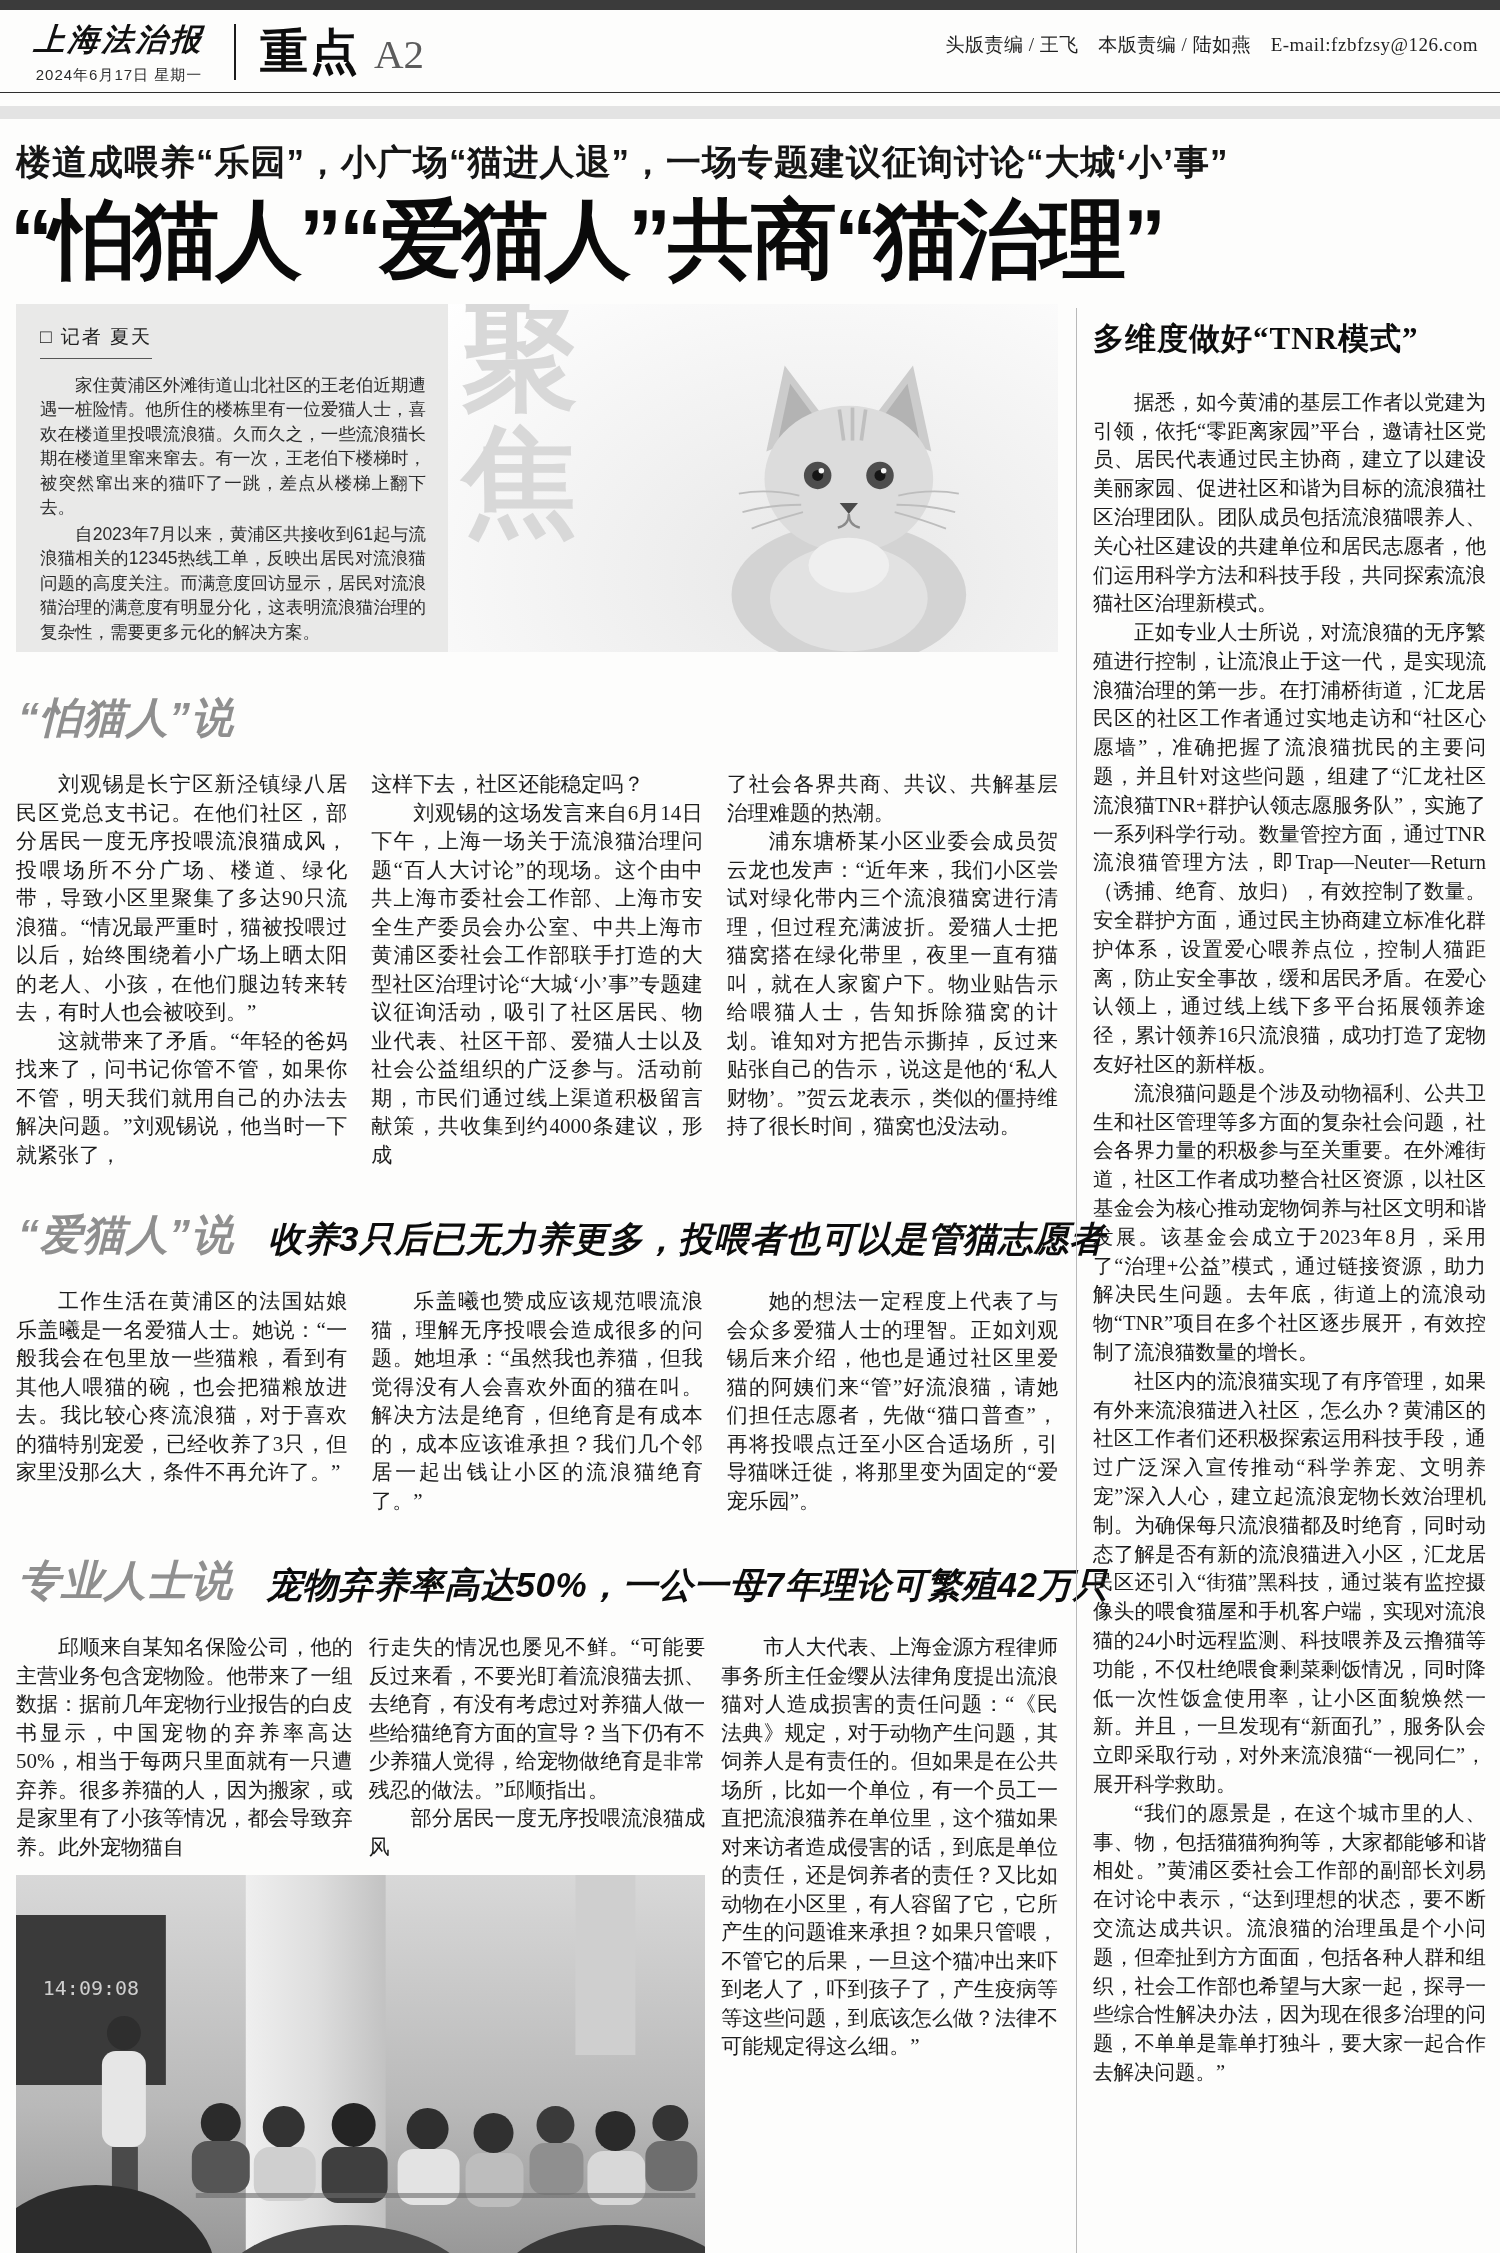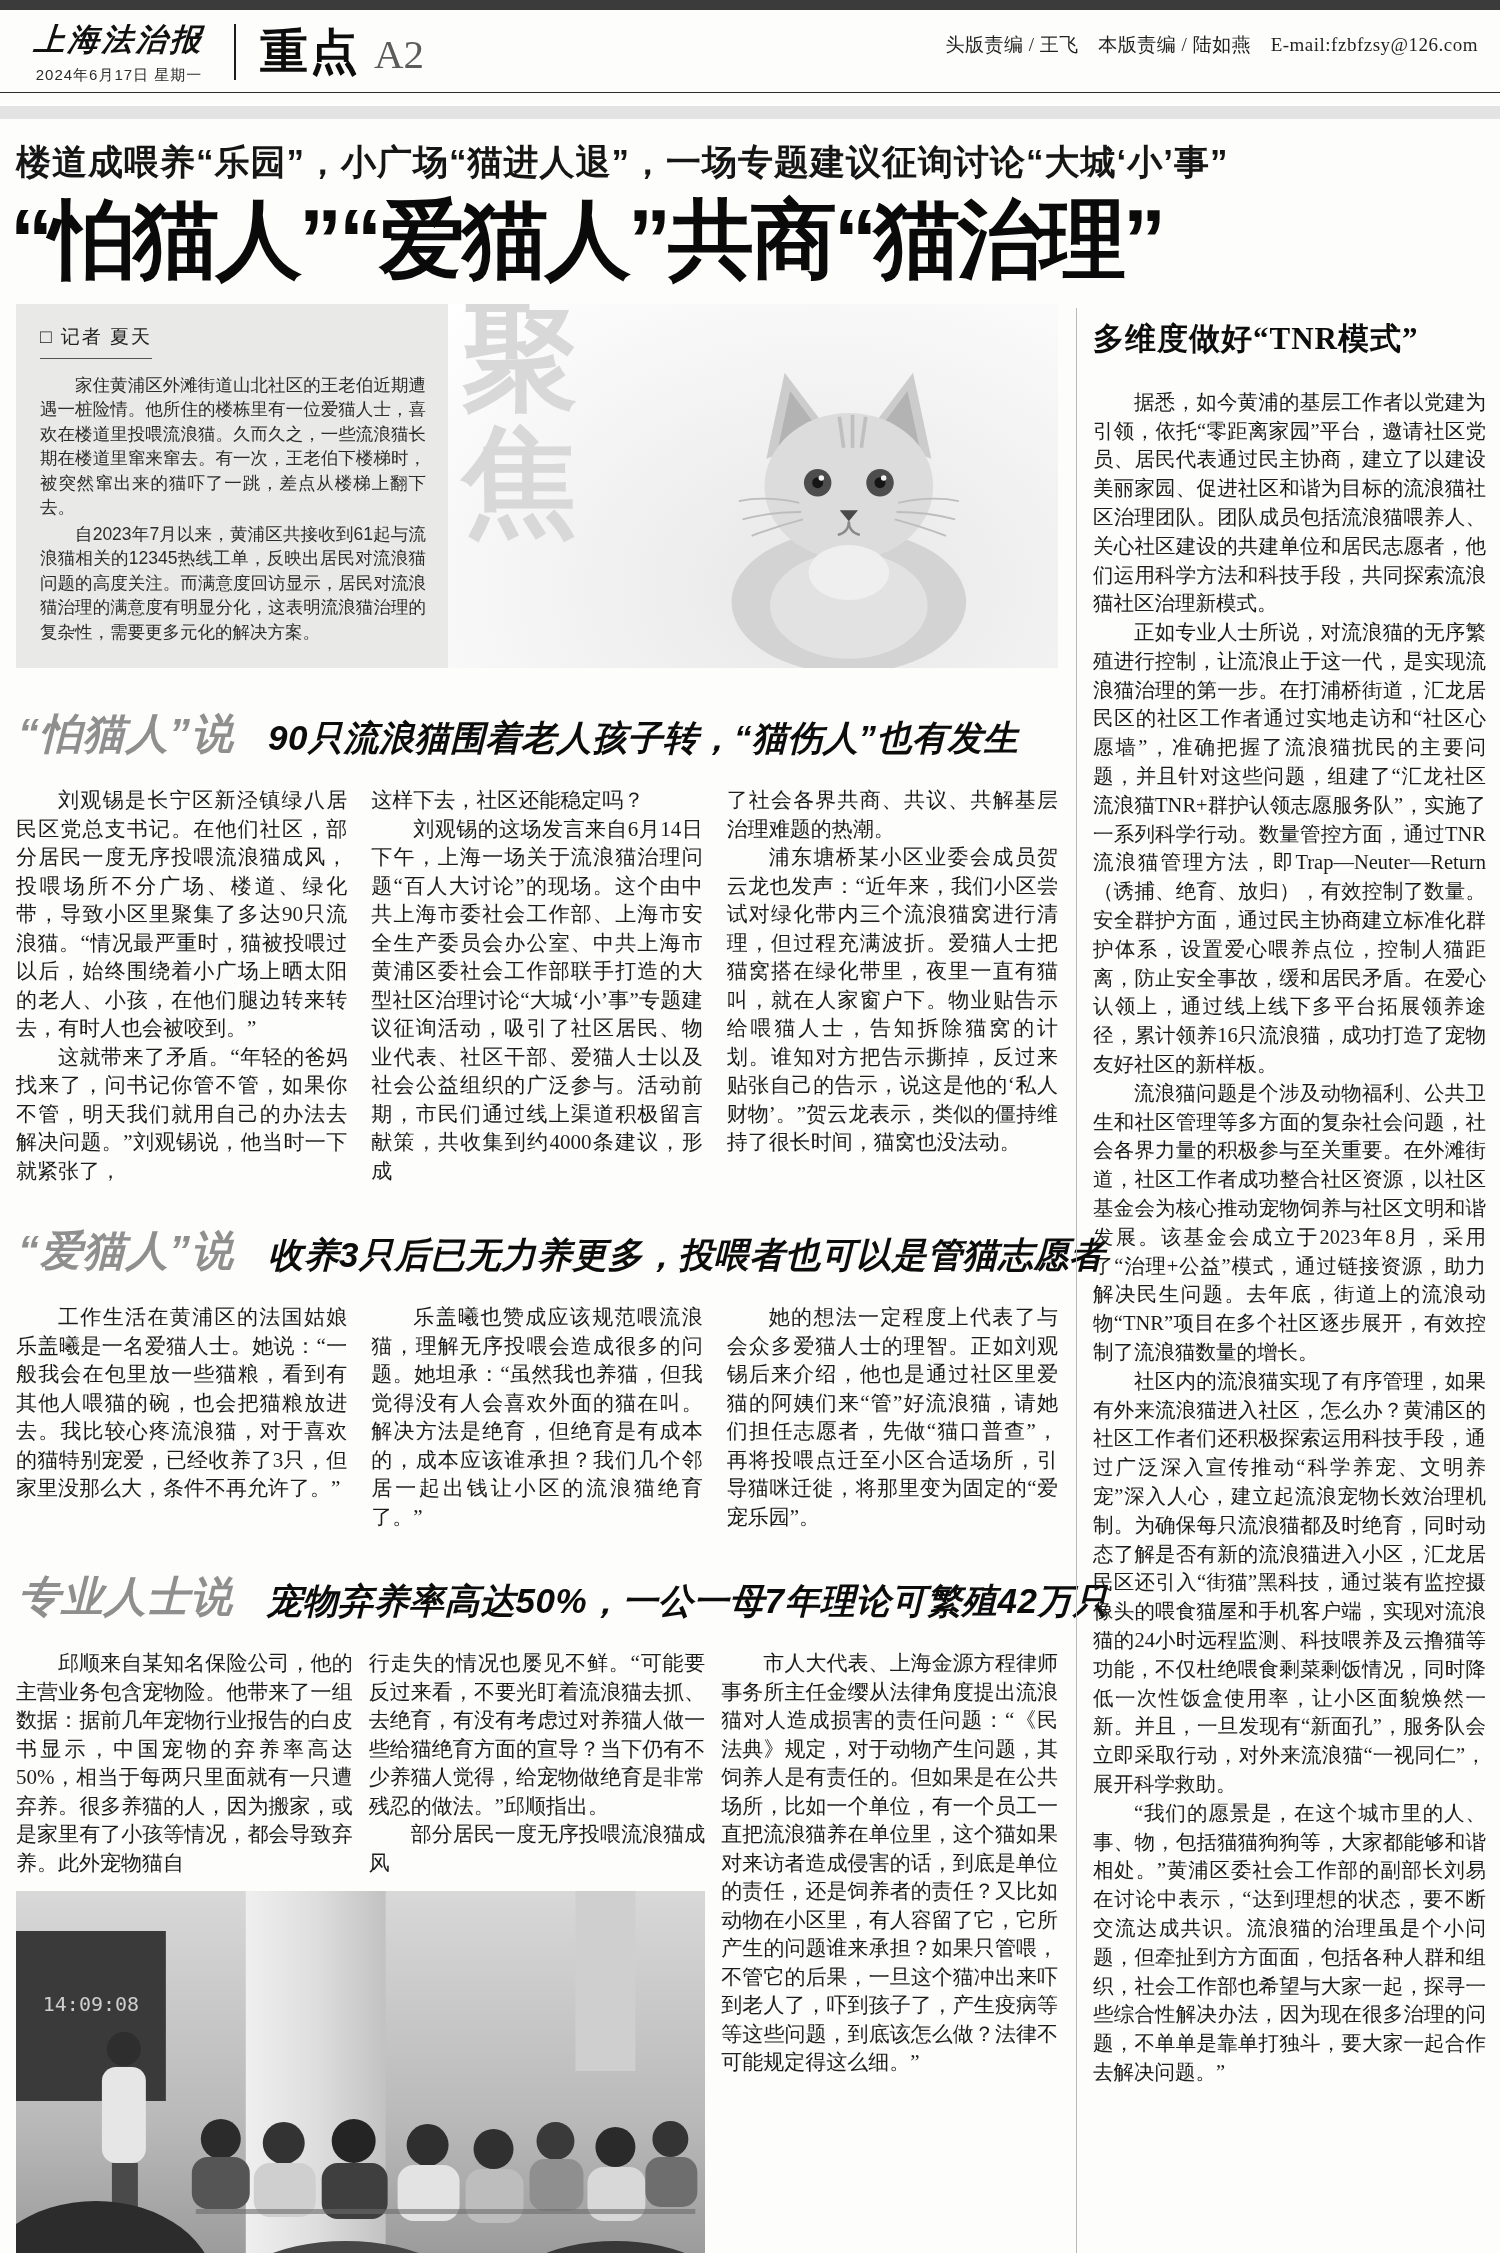--- a/index.html
+++ b/index.html
@@ -24,21 +24,21 @@
   .headline { font-family:"Liberation Sans", sans-serif; font-weight:900; font-size:86px; line-height:1.02; color:#0a0a0a; padding:6px 0 10px 10px; letter-spacing:-3px; white-space:nowrap; }
 
   
   .content { display:flex; padding:10px 14px 26px 16px; }
   .main-col { width:1042px; flex:none; }
   .vrule { width:1px; background:#b9b9b9; margin:4px 16px 0 18px; }
   .opinion { flex:1; padding-top:2px; }
 
   
   .lead-row { display:flex; align-items:stretch; }
-  .lead-box { width:432px; flex:none; background:#e9e9e8; padding:20px 22px 24px 24px; }
+  .lead-box { width:432px; flex:none; background:#e9e9e8; padding:20px 22px 8px 24px; }
   .byline { font-family:"Liberation Sans", sans-serif; font-size:19px; color:#222; display:inline-block; border-bottom:1px solid #555; padding-bottom:8px; margin-bottom:14px; letter-spacing:2px; }
   .lead-box p { font-family:"Liberation Sans", sans-serif; font-size:17.5px; line-height:24.5px; text-align:justify; text-indent:2em; color:#2c2c2c; }
   .lead-box p + p { margin-top:2px; }
   .lead-photo { flex:1; position:relative; background:radial-gradient(ellipse at 62% 78%, #e7e7e7 0%, #f4f4f4 55%, #ffffff 100%); min-height:252px; overflow:hidden; }
   .watermark { position:absolute; left:14px; top:-6px; display:flex; flex-direction:column; font-size:116px; line-height:1.06; color:#d8d8d8; font-weight:700; font-family:"Liberation Serif", serif; }
   .cat-svg { position:absolute; right:46px; bottom:-6px; height:104%; }
 
   
   .sec { margin-top:38px; }
   .sec-head { display:flex; align-items:flex-end; gap:34px; padding-left:2px; margin-bottom:24px; white-space:nowrap;font-style:italic; }
@@ -122,21 +122,20 @@
             <path d="M128,160 Q92,152 62,158 M130,170 Q96,170 66,178 M132,178 Q102,186 76,196" stroke="#bdbdbd" stroke-width="2" fill="none"></path>
             <path d="M236,160 Q272,152 302,158 M234,170 Q268,170 298,178 M232,178 Q262,186 288,196" stroke="#bdbdbd" stroke-width="2" fill="none"></path>
             <ellipse cx="182" cy="236" rx="44" ry="30" fill="#efefef"></ellipse>
           </svg>
         </div>
       </div>
 
       <section class="sec">
         <div class="sec-head">
           <span class="sec-label">“怕猫人”说</span>
-          <span class="sec-title">90只流浪猫围着老人孩子转，“猫伤人”也有发生</span>
         </div>
         <div class="cols3 art">
           <div>
             <p>刘观锡是长宁区新泾镇绿八居民区党总支书记。在他们社区，部分居民一度无序投喂流浪猫成风，投喂场所不分广场、楼道、绿化带，导致小区里聚集了多达90只流浪猫。“情况最严重时，猫被投喂过以后，始终围绕着小广场上晒太阳的老人、小孩，在他们腿边转来转去，有时人也会被咬到。”</p>
             <p>这就带来了矛盾。“年轻的爸妈找来了，问书记你管不管，如果你不管，明天我们就用自己的办法去解决问题。”刘观锡说，他当时一下就紧张了，</p>
           </div>
           <div>
             <p class="cont">这样下去，社区还能稳定吗？</p>
             <p>刘观锡的这场发言来自6月14日下午，上海一场关于流浪猫治理问题“百人大讨论”的现场。这个由中共上海市委社会工作部、上海市安全生产委员会办公室、中共上海市黄浦区委社会工作部联手打造的大型社区治理讨论“大城‘小’事”专题建议征询活动，吸引了社区居民、物业代表、社区干部、爱猫人士以及社会公益组织的广泛参与。活动前期，市民们通过线上渠道积极留言献策，共收集到约4000条建议，形成</p>
           </div>

